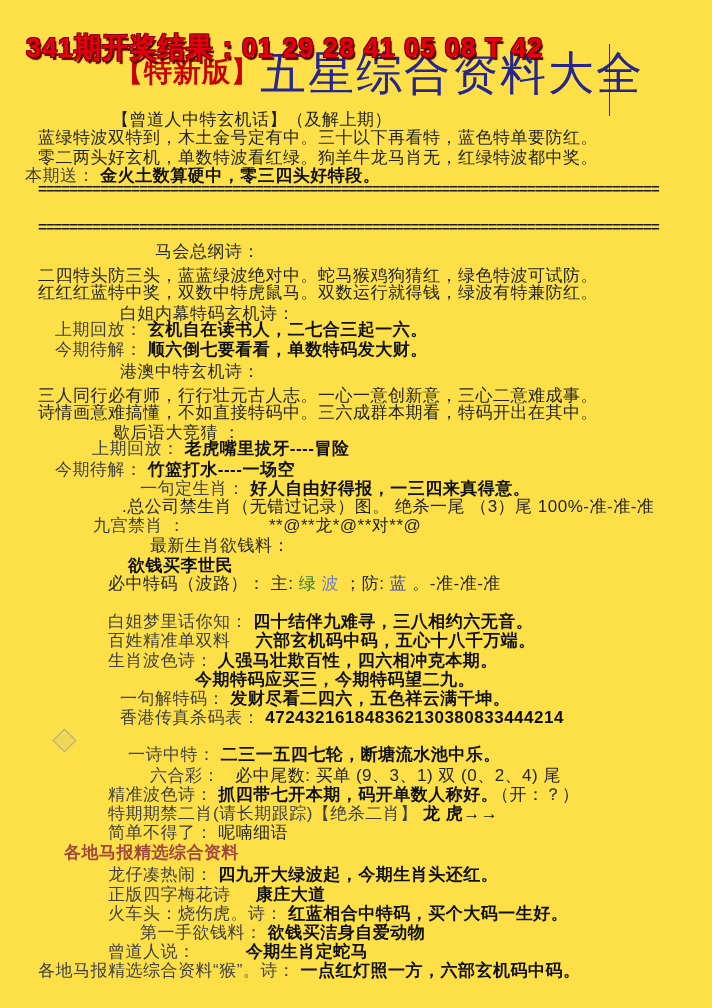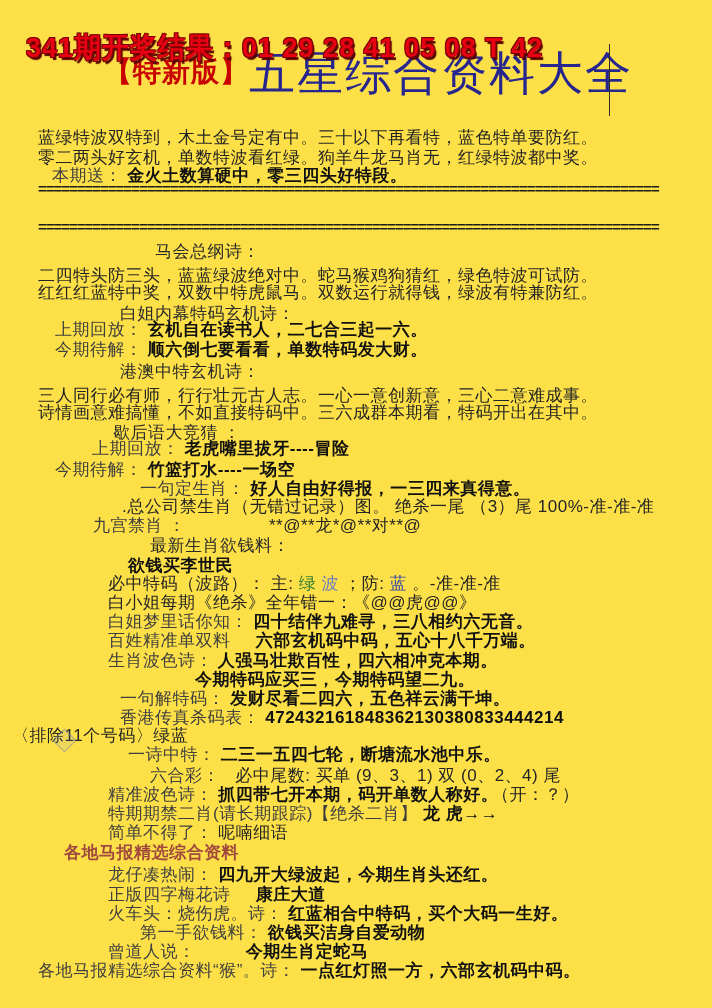--- a/index.html
+++ b/index.html
@@ -13,21 +13,21 @@
   }
   .ln{position:absolute;white-space:nowrap;font-size:17px;color:#242424;letter-spacing:.5px;}
   .lbl{color:#3f3f3f;font-weight:400;}
   .bold{font-weight:700;color:#101010;}
   .banner{
     position:absolute;left:26px;top:30px;z-index:5;
     font-size:27px;font-weight:800;color:#e60012;letter-spacing:1px;
     text-shadow:-1px -1px 0 #7a0000,1px -1px 0 #7a0000,-1px 1px 0 #7a0000,2px 2px 1px #5a0000;
     transform:scaleY(1.05);
   }
-  .title-row{position:absolute;left:104px;top:50px;display:flex;align-items:flex-end;}
+  .title-row{position:absolute;left:115px;top:50px;display:flex;align-items:flex-end;}
   .edition-tag{font-size:28px;font-weight:700;color:#c80000;padding-bottom:7px;letter-spacing:1px;}
   .main-title{
     font-family:"Liberation Serif","DejaVu Serif",serif;
     font-size:46px;color:#26268e;letter-spacing:2px;line-height:1.05;
   }
   .subtitle{left:112px;top:108px;font-size:17px;color:#1c1c1c;}
   .sep{
     left:38px;width:622px;height:18px;overflow:hidden;
     font-size:15px;font-weight:700;letter-spacing:-1px;color:#1a1a1a;
   }
@@ -52,24 +52,25 @@
 <div class="page">
 
   <div class="banner">341期开奖结果：01 29 28 41 05 08 T 42</div>
 
   <div class="title-row">
     <span class="edition-tag">【特新版】</span>
     <span class="main-title">五星综合资料大全</span>
   </div>
   <div class="vline"></div>
 
+  <div class="ln subtitle">【曾道人中特玄机话】（及解上期）</div>
 
   <div class="ln" style="left:38px;top:126px;">蓝绿特波双特到，木土金号定有中。三十以下再看特，蓝色特单要防红。</div>
   <div class="ln" style="left:38px;top:146px;">零二两头好玄机，单数特波看红绿。狗羊牛龙马肖无，红绿特波都中奖。</div>
-  <div class="ln" style="left:52px;top:164px;">
+  <div class="ln" style="left:25px;top:164px;">
     <span class="lbl">本期送：</span>
     <span class="bold">金火土数算硬中，零三四头好特段。</span>
   </div>
 
   <div class="ln sep" style="top:180px;">================================================================================</div>
   <div class="ln sep" style="top:218px;">================================================================================</div>
 
   <div class="ln heading" style="left:155px;top:240px;">马会总纲诗：</div>
   <div class="ln" style="left:38px;top:264px;">二四特头防三头，蓝蓝绿波绝对中。蛇马猴鸡狗猜红，绿色特波可试防。</div>
   <div class="ln" style="left:38px;top:281px;">红红红蓝特中奖，双数中特虎鼠马。双数运行就得钱，绿波有特兼防红。</div>
@@ -113,21 +114,20 @@
 
   <div class="ln" style="left:108px;top:572px;">
     <span>必中特码（波路）： 主: </span>
     <span class="green">绿</span>
     <span class="lblue">波</span>
     <span>；防: </span>
     <span class="blue">蓝</span>
     <span>。-准-准-准</span>
   </div>
 
-  <div class="ln" style="left:108px;top:591px;">白小姐每期《绝杀》全年错一：《@@虎@@》</div>
   <div class="ln" style="left:108px;top:610px;">
     <span class="lbl">白姐梦里话你知：</span>
     <span class="bold">四十结伴九难寻，三八相约六无音。</span>
   </div>
   <div class="ln" style="left:108px;top:629px;">
     <span class="lbl">百姓精准单双料</span>
     <span class="bold gap-xl">六部玄机码中码，五心十八千万端。</span>
   </div>
   <div class="ln" style="left:108px;top:649px;font-family:Liberation Serif, serif;">
     <span class="lbl">生肖波色诗：</span>
@@ -135,21 +135,20 @@
   </div>
   <div class="ln bold" style="left:195px;top:668px;">今期特码应买三，今期特码望二九。</div>
   <div class="ln" style="left:120px;top:687px;">
     <span class="lbl">一句解特码：</span>
     <span class="bold">发财尽看二四六，五色祥云满干坤。</span>
   </div>
   <div class="ln" style="left:120px;top:706px;">
     <span class="lbl">香港传真杀码表：</span>
     <span class="bold">472432161848362130380833444214</span>
   </div>
-  <div class="ln" style="left:12px;top:724px;">〈排除11个号码〉绿蓝</div>
   <div class="diamond"></div>
 
   <div class="ln" style="left:128px;top:743px;">
     <span class="lbl">一诗中特：</span>
     <span class="bold">二三一五四七轮，断塘流水池中乐。</span>
   </div>
   <div class="ln" style="left:150px;top:764px;">
     <span class="lbl">六合彩：</span>
     <span class="gap-sm">必中尾数: 买单 (9、3、1) 双 (0、2、4) 尾</span>
   </div>

